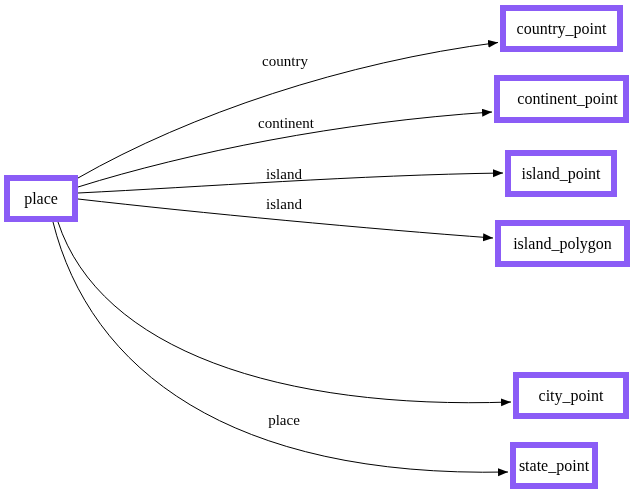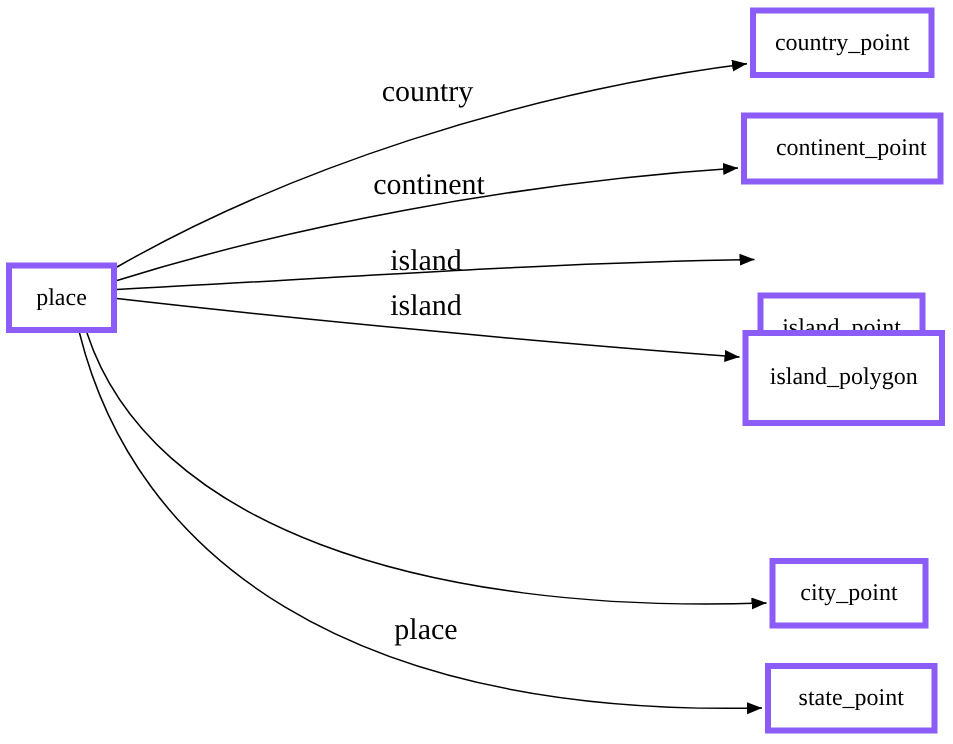--- a/index.html
+++ b/index.html
@@ -24,34 +24,34 @@
     height: 496px;
   }
   .edges-layer path.edge {
     fill: none;
     stroke: #000000;
     stroke-width: 1;
   }
   .node {
     position: absolute;
     box-sizing: border-box;
-    border: 4px solid #8b5cf6;
+    border: 6px solid #8b5cf6;
     background: #ffffff;
     display: flex;
     align-items: center;
     justify-content: center;
   }
   .node span {
     font-size: 16px;
     white-space: nowrap;
   }
   .edge-label {
     position: absolute;
     transform: translate(-50%, -50%);
-    font-size: 20px;
+    font-size: 15px;
     line-height: 19.5px;
     text-align: center;
     white-space: pre-line;
   }
 </style>
 </head>
 <body>
 
 <div class="canvas">
 
@@ -74,33 +74,33 @@
   </div>
 
   <div class="node" style="left:500px; top:5px; width:123px; height:47px;">
     <span>country_point</span>
   </div>
 
   <div class="node" style="left:494px; top:75px; width:135px; height:48px;padding-left:12px;">
     <span>continent_point</span>
   </div>
 
-  <div class="node" style="left:505px; top:150px; width:112px; height:47px;margin-top:45px;">
+  <div class="node" style="left:505px; top:150px; width:112px; height:47px;">
     <span>island_point</span>
   </div>
 
-  <div class="node" style="left:495px; top:220px; width:135px; height:64px;">
+  <div class="node" style="left:495px; top:220px; width:135px; height:47px;">
     <span>island_polygon</span>
   </div>
 
-  <div class="node" style="left:513px; top:372px; width:106px; height:47px;">
+  <div class="node" style="left:513px; top:372px; width:116px; height:47px;">
     <span>city_point</span>
   </div>
 
-  <div class="node" style="left:510px; top:442px; width:115px; height:47px;">
+  <div class="node" style="left:510px; top:442px; width:88px; height:47px;">
     <span>state_point</span>
   </div>
 
   <div class="edge-label" style="left:285px; top:62px;">country</div>
 
   <div class="edge-label" style="left:286px; top:124px;">continent</div>
 
   <div class="edge-label" style="left:284px; top:175px;">island</div>
 
   <div class="edge-label" style="left:284px; top:205px;">island</div>

